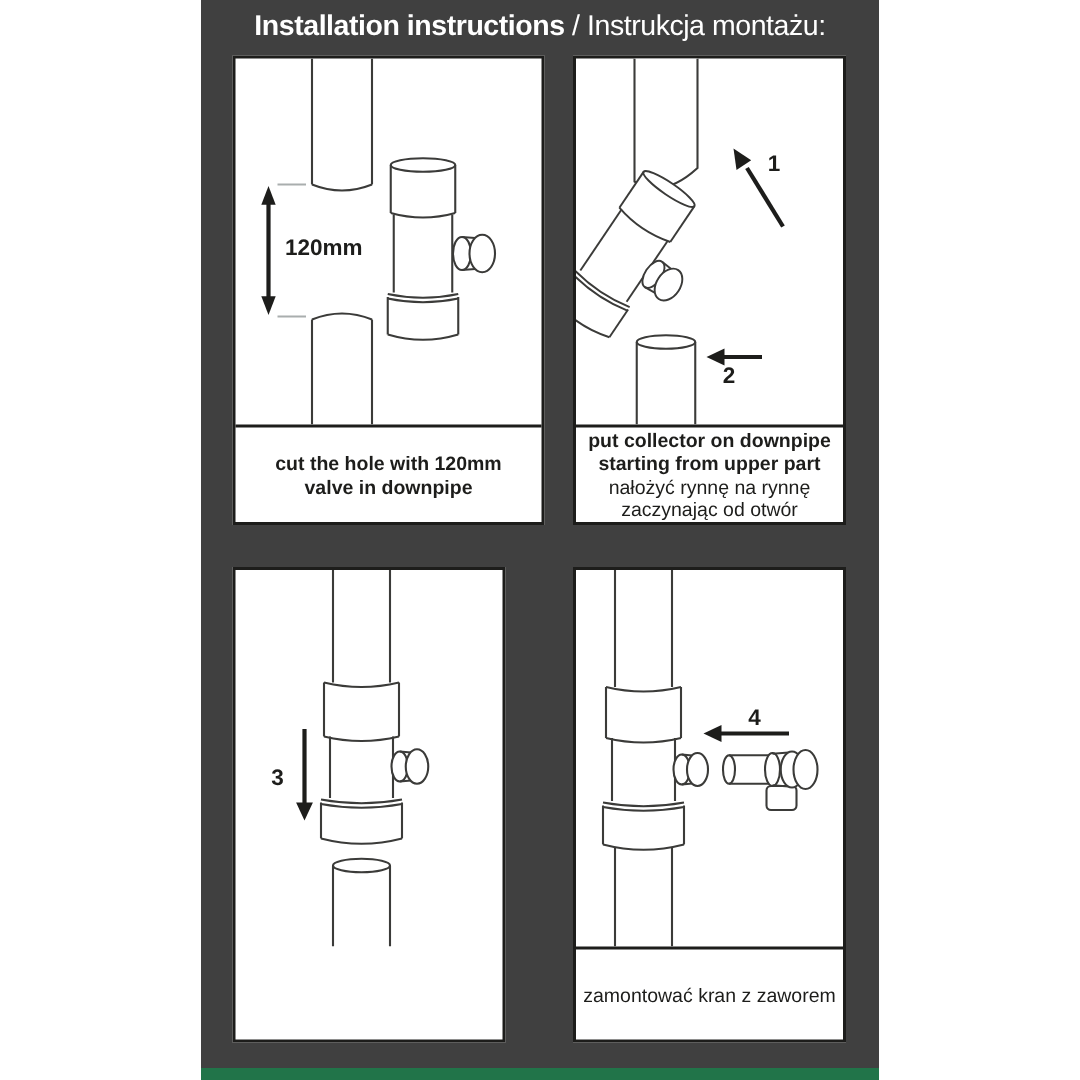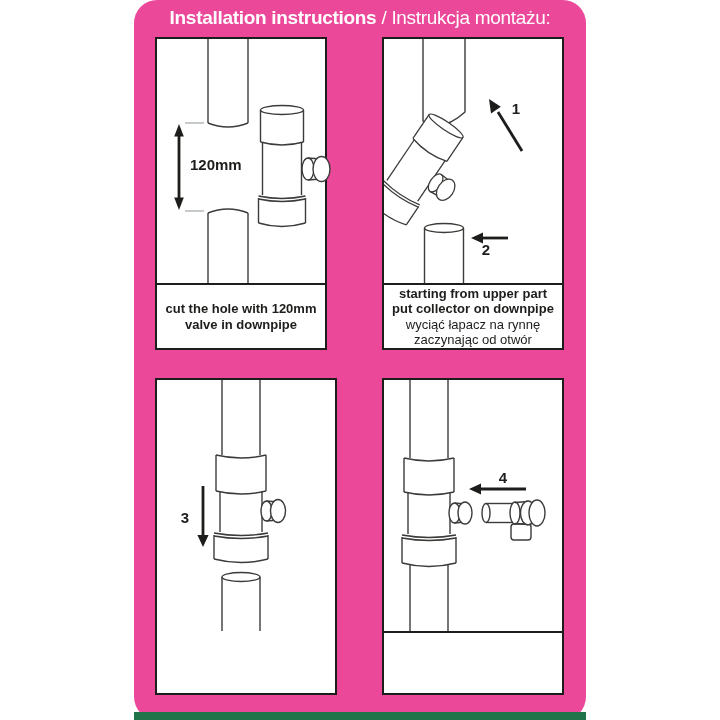--- a/index.html
+++ b/index.html
@@ -6,43 +6,42 @@
   body {
     width:720px; height:720px;
     background:#ffffff;
     font-family:"Liberation Sans", sans-serif;
     -webkit-font-smoothing:antialiased;
   }
   .page { position:relative; width:720px; height:720px; overflow:hidden; background:#ffffff; }
 
   .band {
     position:absolute; left:134px; top:0; width:452px; height:720px;
-    background:#ec4899;
-    border-radius:23px;
+    background:#404040;
   }
   .band-edge {
     position:absolute; left:0; bottom:0; width:452px; height:8px;
     background:#217449;
   }
 
   .title {
     position:absolute; top:6px; left:0; width:100%;
     text-align:center; color:#ffffff;
     font-size:19px; line-height:24px; letter-spacing:-0.3px; white-space:nowrap;
   }
   .t-en { font-weight:700; }
   .t-sep { font-weight:400; margin:0 5px; }
   .t-pl { font-weight:400; }
 
   .panel {
     position:absolute; box-sizing:border-box;
     background:#ffffff; border:2px solid #1d1d1b;
     display:flex; flex-direction:column;
   }
-  .p1 { left:21px;  top:37px;  width:172px; height:313px; }
+  .p1 { left:21px;  top:37px;  width:208px; height:313px; }
   .p2 { left:248px; top:37px;  width:182px; height:313px; }
   .p3 { left:21px;  top:378px; width:182px; height:317px; }
   .p4 { left:248px; top:378px; width:182px; height:317px; }
 
   .diagram { flex:1; position:relative; }
   .diagram svg { display:block; }
 
   .caption {
     box-sizing:border-box;
     border-top:2px solid #1d1d1b;
@@ -163,23 +162,23 @@
               <path d="M79.5,189 V244"></path>
           </g>
           <g>
             <path class="astem" d="M124,199 H97"></path>
             <polygon points="87,199 99,193.4 99,204.6"></polygon>
           </g>
           <text x="102" y="216" text-anchor="middle">2</text>
         </svg>
       </div>
       <div class="caption">
+        <div class="cap-b">put collector on downpipe</div>
         <div class="cap-b">starting from upper part</div>
-        <div class="cap-b">put collector on downpipe</div>
-        <div>wyciąć łapacz na rynnę</div>
+        <div>nałożyć rynnę na rynnę</div>
         <div>zaczynając od otwór</div>
       </div>
     </div>
 
     <div class="panel p3">
       <div class="diagram">
         <svg viewBox="0 0 178 251" width="178" height="251">
           <g>
             <path d="M65,0 V76"></path>
               <path d="M103,0 V76"></path>
@@ -257,18 +256,19 @@
             <ellipse class="wfill" cx="153" cy="133" rx="8" ry="13"></ellipse>
           </g>
           <g>
             <path class="astem" d="M142,109 H96"></path>
             <polygon points="85,109 97,103.4 97,114.6"></polygon>
           </g>
           <text x="119" y="103" text-anchor="middle">4</text>
         </svg>
       </div>
       <div class="caption">
+        <div>zamontować kran z zaworem</div>
       </div>
     </div>
 
     <div class="band-edge"></div>
   </div>
 </div>
 
 </body></html>

